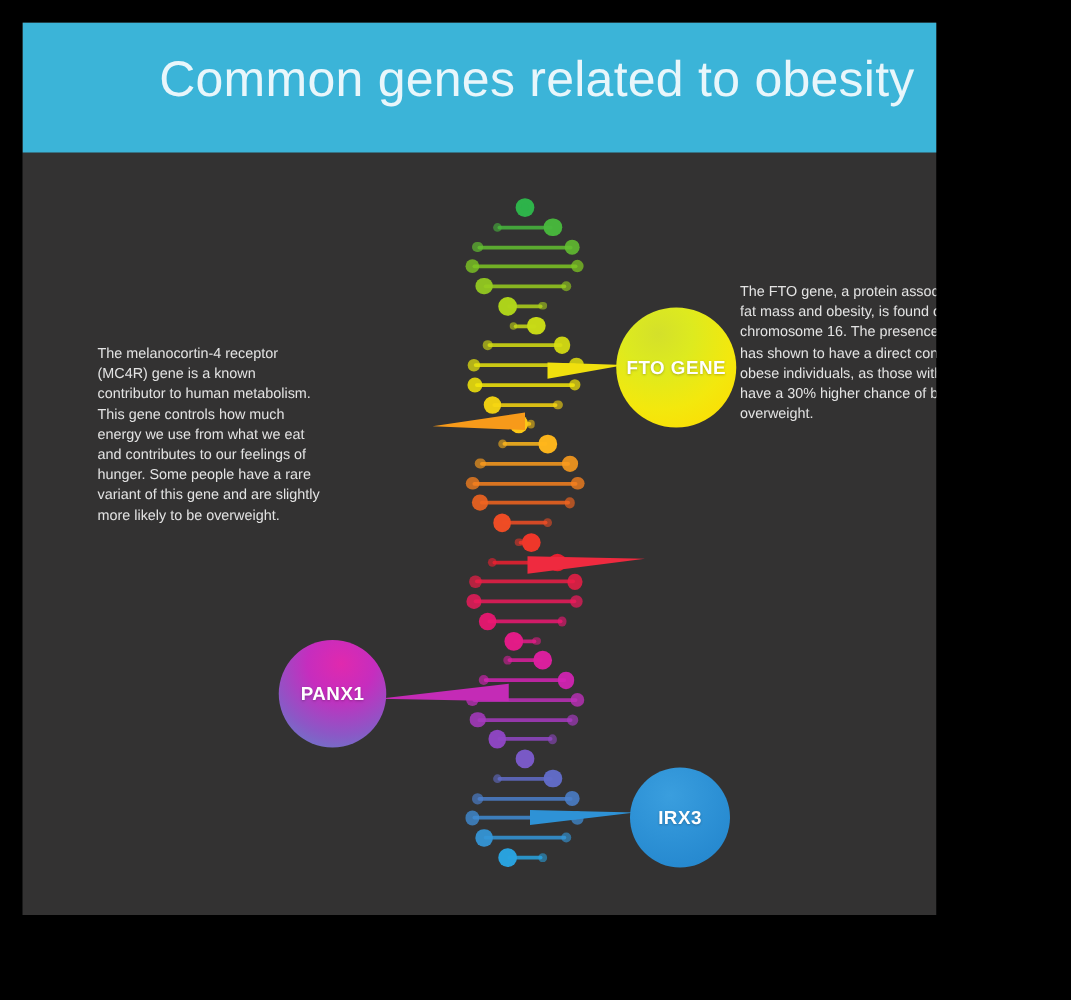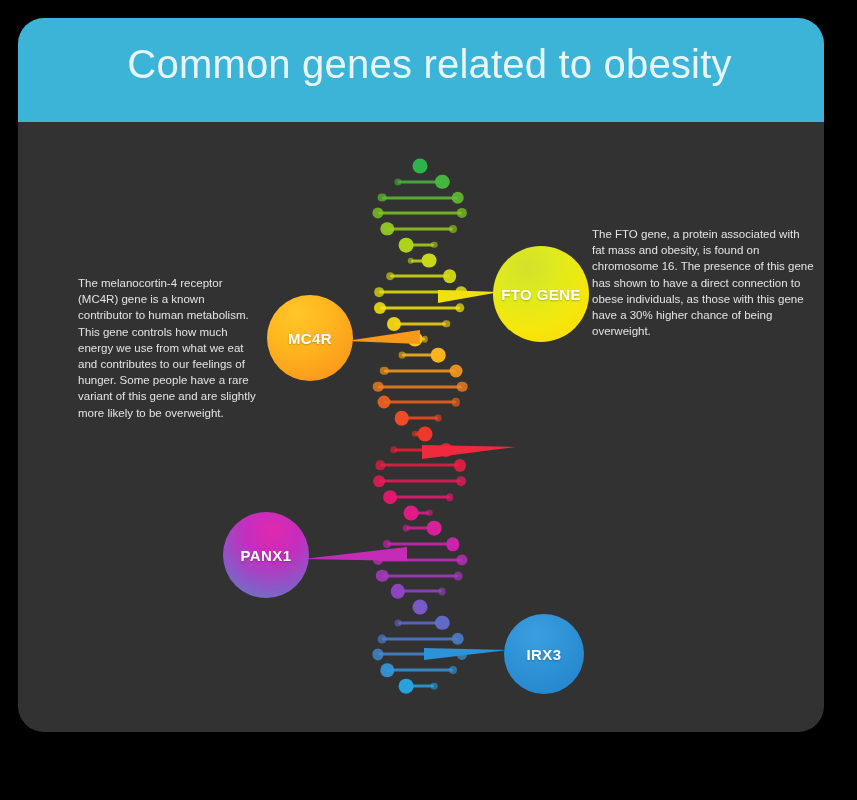--- a/index.html
+++ b/index.html
@@ -12,25 +12,24 @@
     height: 800px;
     overflow: hidden;
     font-family: "Liberation Sans", sans-serif;
   }
 
   
   #infographic {
     position: absolute;
     left: 18px;
     top: 18px;
-    width: 806px;
+    width: 731px;
     height: 714px;
     background: #333232;
     overflow: hidden;
-    border-radius: 26px;
   }
 
   
   #header-band {
     position: absolute;
     left: 0;
     top: 0;
     width: 823px;
     height: 104px;
     background: #3bb4d8;
@@ -320,23 +319,20 @@
 
   <div class="connector" style="left:420px; top:272px; border-width:2px 0 11px 62px; border-left-color:#f0e00e;"></div>
   <div class="connector" style="left:328px; top:312px; border-width:11px 74px 3px 0; border-right-color:#f79a1a;"></div>
   <div class="connector" style="left:404px; top:427px; border-width:2px 0 12px 94px; border-left-color:#ef2a3f;"></div>
   <div class="connector" style="left:285px; top:529px; border-width:12px 104px 2px 0; border-right-color:#c42bb6;"></div>
   <div class="connector" style="left:406px; top:630px; border-width:2px 0 10px 84px; border-left-color:#2e92d6;"></div>
 
   <div class="gene-bubble" id="bubble-fto">
     <span class="gene-label">FTO GENE</span>
   </div>
-  <div class="gene-bubble" id="bubble-mc4r">
-    <span class="gene-label">MC4R</span>
-  </div>
   <div class="gene-bubble" id="bubble-panx1">
     <span class="gene-label">PANX1</span>
   </div>
   <div class="gene-bubble" id="bubble-irx3">
     <span class="gene-label">IRX3</span>
   </div>
 
   <div class="gene-text" id="text-fto">The FTO gene, a protein associated with fat mass and obesity, is found on chromosome 16. The presence of this gene has shown to have a direct connection to obese individuals, as those with this gene have a 30% higher chance of being overweight.</div>
   <div class="gene-text" id="text-mc4r">The melanocortin-4 receptor (MC4R) gene is a known contributor to human metabolism. This gene controls how much energy we use from what we eat and contributes to our feelings of hunger. Some people have a rare variant of this gene and are slightly more likely to be overweight.</div>
 

